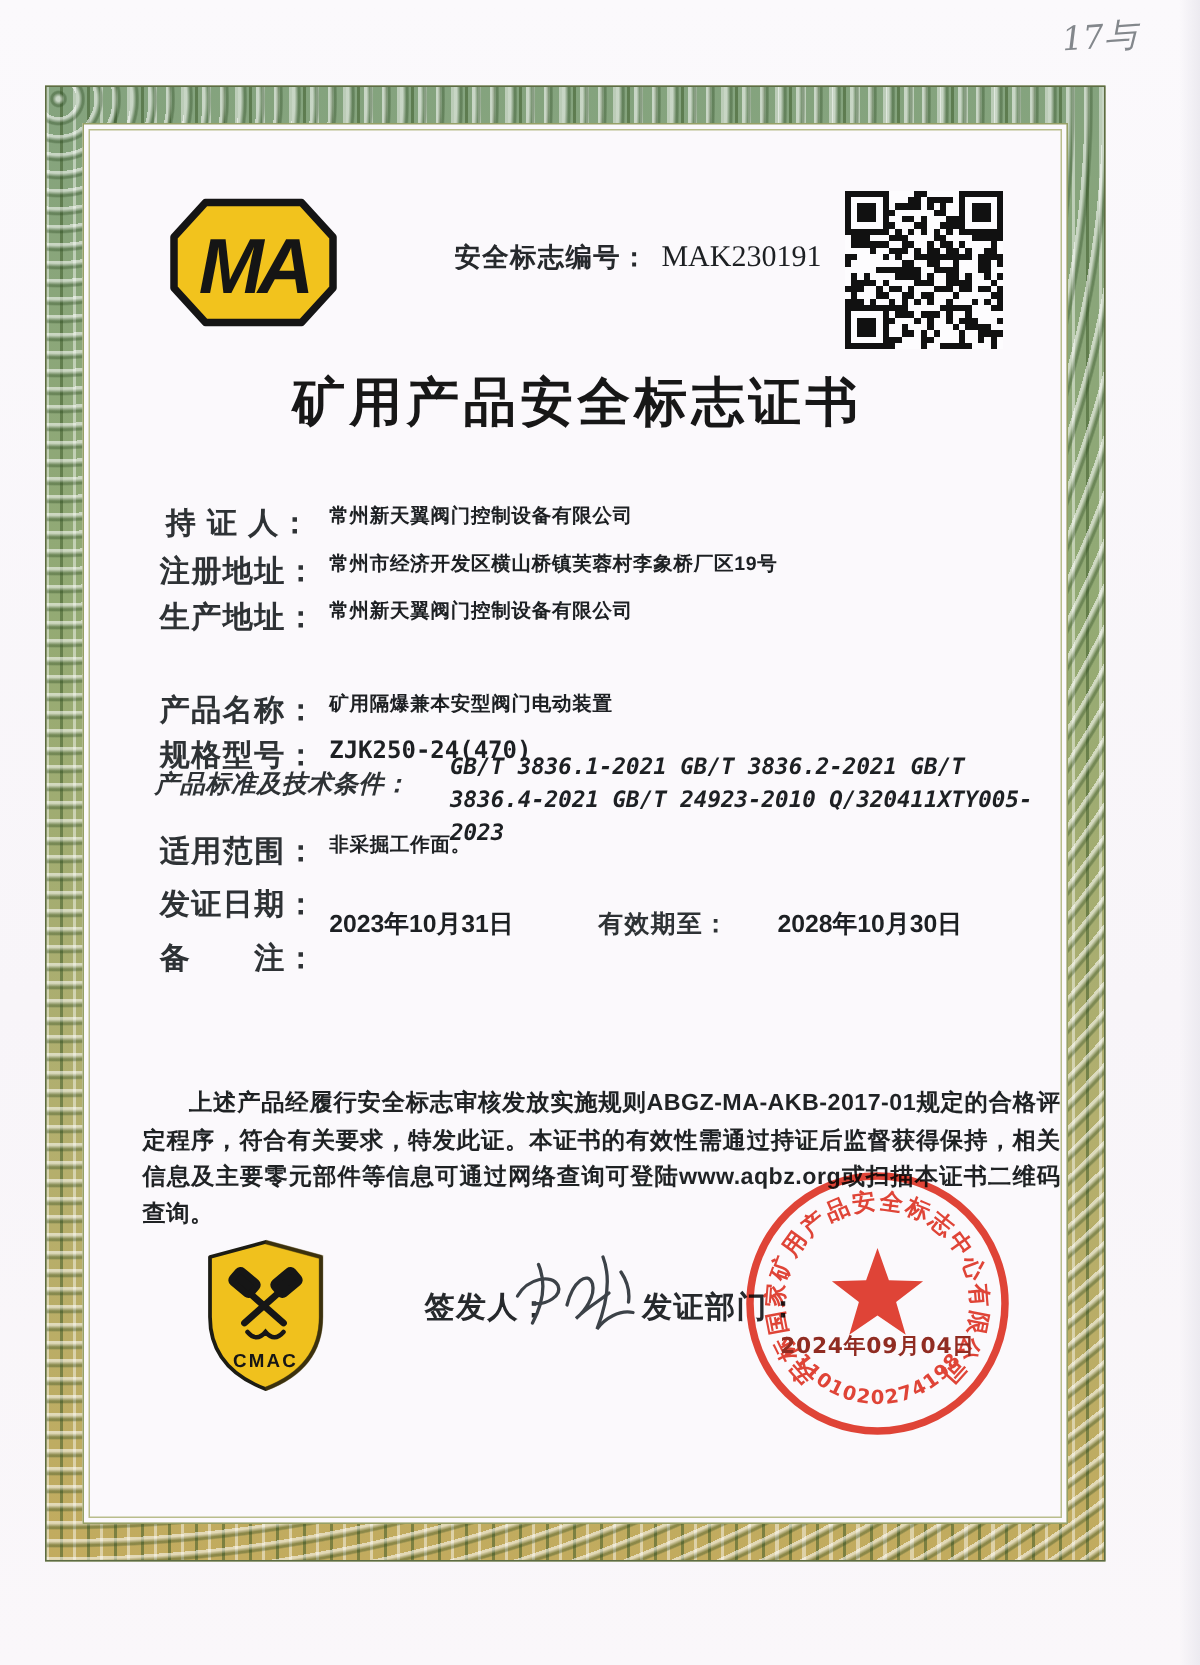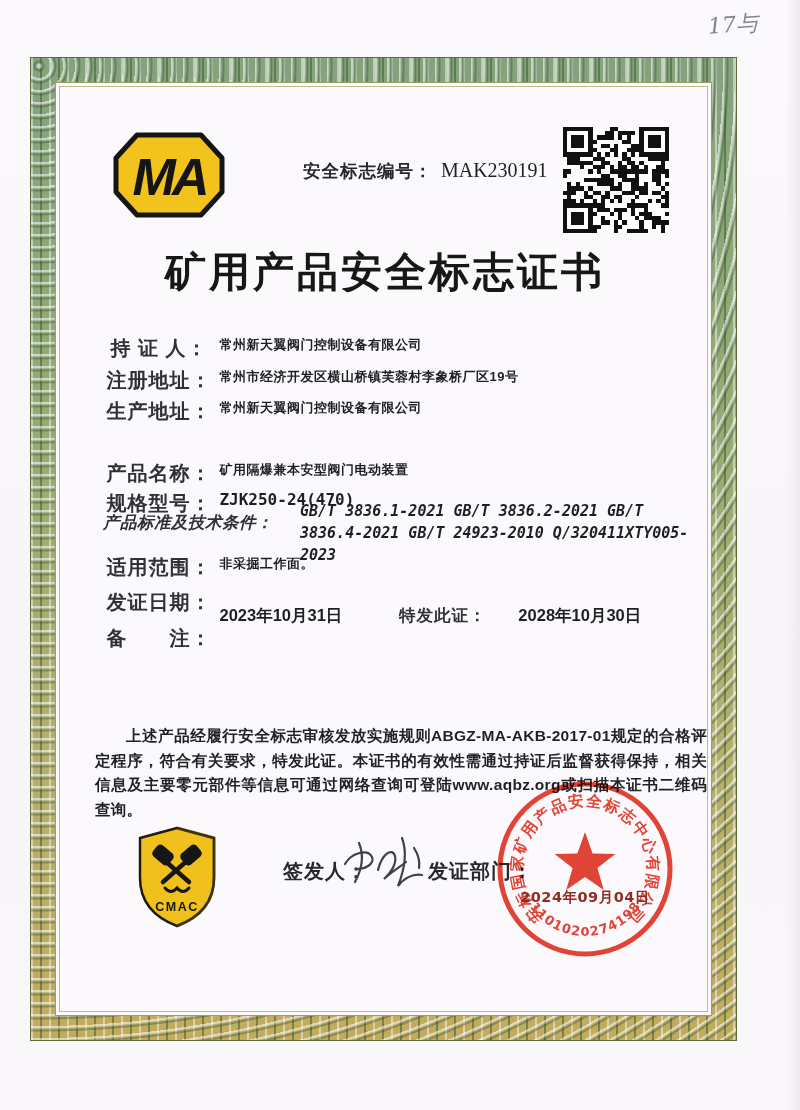--- a/index.html
+++ b/index.html
@@ -34,21 +34,21 @@
     font-family:"Liberation Sans","DejaVu Sans",sans-serif;
     font-weight:900; font-style:italic; font-size:52px; letter-spacing:-4px; fill:#151515;
   }
   .certno { position:absolute; left:303px; top:159px; z-index:2; white-space:nowrap; }
   .certno-label { font-size:17.5px; font-weight:700; color:#26292c; letter-spacing:1px; }
   .certno-value { font-family:"Liberation Serif","DejaVu Serif",serif; font-size:20px; color:#1d2023; margin-left:4px;margin-top:34px; }
   .qr { position:absolute; left:563px; top:127px; z-index:2; }
   .title {
     position:absolute; left:60px; top:245px; width:650px; z-index:2;
     text-align:center; font-family:"DejaVu Serif","Liberation Serif",serif;
-    font-size:41px; font-weight:900; letter-spacing:3px; color:#171717;
+    font-size:35px; font-weight:900; letter-spacing:3px; color:#171717;
   }
   .row { position:absolute; left:103px; z-index:2; white-space:nowrap; }
   .flabel {
     display:inline-block; width:112px; font-size:20px; font-weight:700;
     color:#2e3235; letter-spacing:1px; vertical-align:top;text-align:center;
   }
   .fvalue { font-size:13px; font-weight:700; color:#1d2023; letter-spacing:0.5px; }
   .fvalue.mono { font-family:"DejaVu Sans Mono","Liberation Mono",monospace; font-size:16px; letter-spacing:0; }
   .row-std { position:absolute; left:103px; top:501px; width:600px; display:flex; z-index:2;font-style:italic; }
   .row-std .flabel-wide { width:197px; font-size:16.5px; font-weight:600; color:#2e3235; letter-spacing:0.5px; padding-top:11px; }
@@ -368,21 +368,21 @@
     <span class="fvalue">GB/T 3836.1-2021 GB/T 3836.2-2021 GB/T 3836.4-2021 GB/T 24923-2010 Q/320411XTY005-2023</span>
   </div>
   <div class="row" style="top:554px">
     <span class="flabel">适用范围：</span>
     <span class="fvalue">非采掘工作面。</span>
   </div>
 
   <div class="dates-row">
     <span class="flabel">发证日期：</span>
     <span class="dval first">2023年10月31日</span>
-    <span class="dlabel2">特发此证：</span>
+    <span class="dlabel2">有效期至：</span>
     <span class="dval">2028年10月30日</span>
   </div>
 
   <div class="row" style="top:625px">
     <span class="flabel">备　　注：</span>
     <span class="fvalue"></span>
   </div>
 
   <div class="statement">上述产品经履行安全标志审核发放实施规则ABGZ-MA-AKB-2017-01规定的合格评定程序，符合有关要求，特发此证。本证书的有效性需通过持证后监督获得保持，相关信息及主要零元部件等信息可通过网络查询可登陆www.aqbz.org或扫描本证书二维码查询。</div>
 

